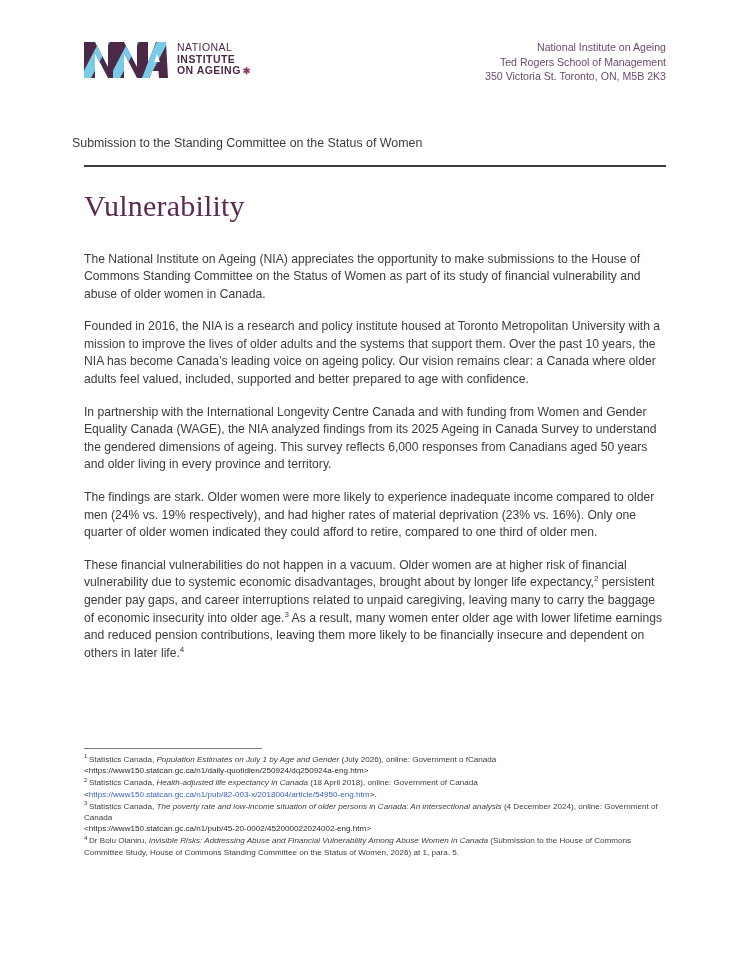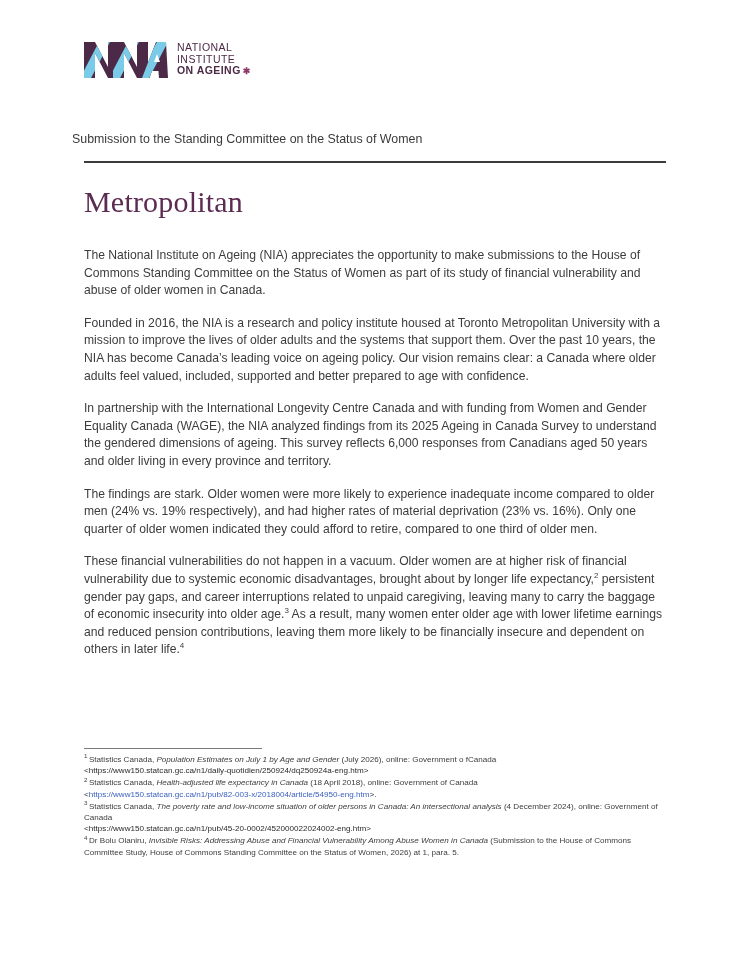--- a/index.html
+++ b/index.html
@@ -42,21 +42,21 @@
     flex: 0 0 auto;
   }
   .logo-words {
     font-family: "Liberation Sans", sans-serif;
     color: #4c2a47;
     font-size: 10.5px;
     line-height: 11.5px;
     letter-spacing: 0.45px;
   }
   .logo-words .l1 { font-weight: 400; }
-  .logo-words .l2 { font-weight: 400; }
+  .logo-words .l2 { font-weight: 700; }
   .logo-words .l3 { font-weight: 700; }
   .leaf {
     color: #8e3b6a;
     font-size: 9px;
     margin-left: 2px;
   }
 
   .address {
     text-align: right;
     color: #6b4a6b;
@@ -180,29 +180,34 @@
         <polygon points="70,22 76,22 73,14" fill="#ffffff"></polygon>
       </svg>
 
       <div class="logo-words">
         <div class="l1">NATIONAL</div>
         <div class="l2">INSTITUTE</div>
         <div class="l3"><span>ON AGEING</span><span class="leaf">✱</span></div>
       </div>
     </div>
 
+    <div class="address">
+      <div>National Institute on Ageing</div>
+      <div>Ted Rogers School of Management</div>
+      <div>350 Victoria St. Toronto, ON, M5B 2K3</div>
+    </div>
   </div>
 
   <div class="subject">
     <div class="line">Submission to the Standing Committee on the Status of Women</div>
   </div>
 
   <hr class="rule">
 
-  <div class="heading">Metropolitan</div>
+  <div class="heading">Vulnerability</div>
 
   <div class="body">
     <p>The National Institute on Ageing (NIA) appreciates the opportunity to make submissions to the House of Commons Standing Committee on the Status of Women as part of its study of financial vulnerability and abuse of older women in Canada.</p>
     <p>Founded in 2016, the NIA is a research and policy institute housed at Toronto Metropolitan University with a mission to improve the lives of older adults and the systems that support them. Over the past 10 years, the NIA has become Canada’s leading voice on ageing policy. Our vision remains clear: a Canada where older adults feel valued, included, supported and better prepared to age with confidence.</p>
     <p>In partnership with the International Longevity Centre Canada and with funding from Women and Gender Equality Canada (WAGE), the NIA analyzed findings from its 2025 Ageing in Canada Survey to understand the gendered dimensions of ageing. This survey reflects 6,000 responses from Canadians aged 50 years and older living in every province and territory.</p>
     <p>The findings are stark. Older women were more likely to experience inadequate income compared to older men (24% vs. 19% respectively), and had higher rates of material deprivation (23% vs. 16%). Only one quarter of older women indicated they could afford to retire, compared to one third of older men.</p>
     <p><span>These financial vulnerabilities do not happen in a vacuum. Older women are at higher risk of financial vulnerability due to systemic economic disadvantages, brought about by longer life expectancy,</span><sup>2</sup><span> persistent gender pay gaps, and career interruptions related to unpaid caregiving, leaving many to carry the baggage of economic insecurity into older age.</span><sup>3</sup><span> As a result, many women enter older age with lower lifetime earnings and reduced pension contributions, leaving them more likely to be financially insecure and dependent on others in later life.</span><sup>4</sup></p>
   </div>
 
   <div class="footnotes">

